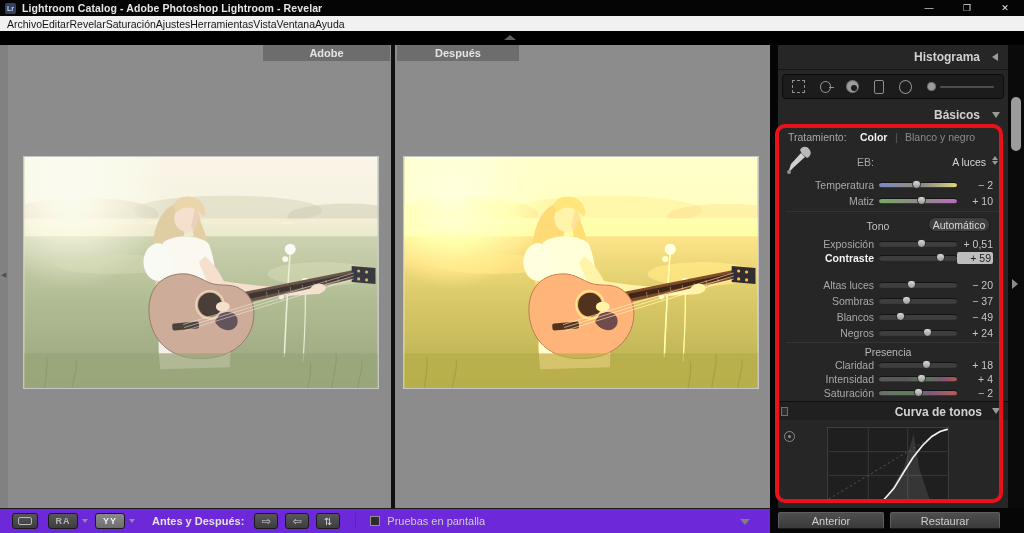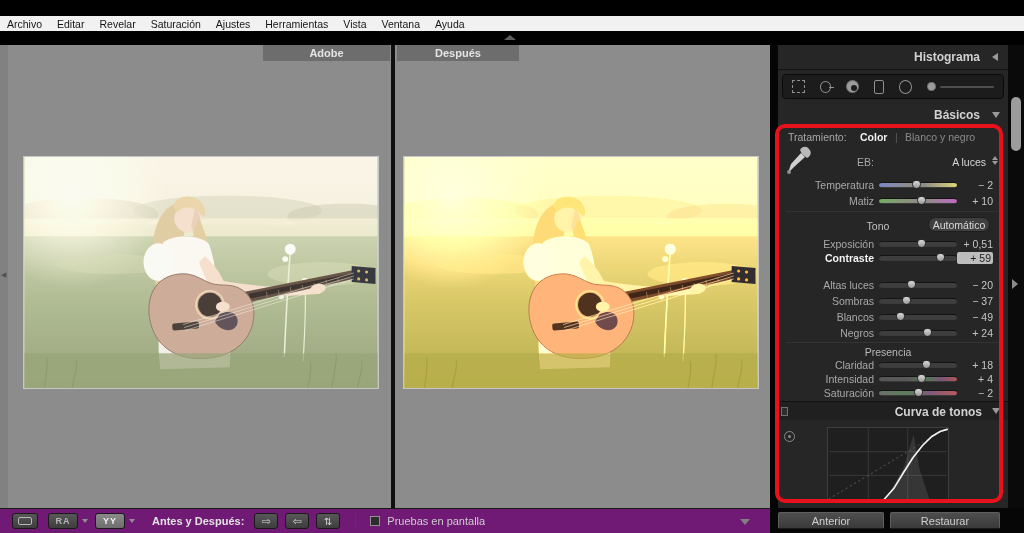--- a/index.html
+++ b/index.html
@@ -11,21 +11,21 @@
   .titlebar { position:absolute; left:0; top:0; width:1024px; height:16px; background:#050505;
     display:flex; align-items:center; padding-left:5px; }
   .lr-logo { width:11px; height:11px; background:#33415c; color:#c3d3ef; font-size:7px; font-weight:bold;
     display:flex; align-items:center; justify-content:center; border-radius:2px; margin-right:6px; }
   .title-text { color:#e6e6e6; font-size:10.5px; font-weight:bold; letter-spacing:.1px; }
   .win-controls { margin-left:auto; display:flex; height:16px; }
   .win-btn { width:38px; height:16px; color:#e8e8e8; font-size:9px; display:flex; align-items:center; justify-content:center; cursor:pointer; }
 
   
   .menubar { position:absolute; left:0; top:16px; width:1024px; height:15px; background:#f1f1f1;
-    display:flex; align-items:center; padding-left:7px; gap:15px; }
+    display:flex; align-items:center; padding-left:7px; }
   .menu-item { font-size:10.5px; color:#151515; cursor:pointer; }
 
   
   .topstrip { position:absolute; left:0; top:31px; width:1024px; height:14px; background:#000; }
   .caret-up { position:absolute; left:504px; top:4px; width:0; height:0;
     border-left:6px solid transparent; border-right:6px solid transparent; border-bottom:5px solid #5e5e5e; }
 
   
   .main { position:absolute; left:0; top:45px; width:1024px; height:463px; background:#8c8c8c; }
   .left-edge { position:absolute; left:0; top:0; width:8px; height:463px; background:#818181; }
@@ -118,21 +118,21 @@
   .curve-header { position:absolute; left:0; top:356px; width:230px; height:19px; background:#202020;
     border-top:1px solid #101010; cursor:pointer; }
   .curve-header .htitle { right:26px; top:3px; position:absolute; font-size:12px; font-weight:bold; color:#d2d2d2; }
   .panel-switch { position:absolute; left:3px; top:5px; width:7px; height:9px; border:1px solid #707070; background:#2e2e2e; }
   .curve-area { position:absolute; left:0; top:375px; width:230px; height:88px; background:#262626; }
   .target-icon { position:absolute; left:6px; top:11px; width:11px; height:11px; border:1.5px solid #8a8a8a; border-radius:50%; cursor:pointer; }
   .target-icon::after { content:""; position:absolute; left:2.5px; top:2.5px; width:3px; height:3px; border-radius:50%; background:#8a8a8a; }
   .curve-graph { position:absolute; left:49px; top:7px; width:122px; height:73px; background:#1f1f1f; border:1px solid #3e3e3e; }
 
   
-  .toolbar { position:absolute; left:0; top:508px; width:770px; height:25px; background:#701a75;
+  .toolbar { position:absolute; left:0; top:508px; width:770px; height:25px; background:#6d28d9;
     border-top:1px solid #1a1a1a; display:flex; align-items:center; padding-left:12px; }
   .tb-btn { height:16px; border:1px solid #191919; border-radius:3px; background:linear-gradient(#585858,#3d3d3d);
     display:flex; align-items:center; justify-content:center; cursor:pointer; color:#d6d6d6; }
   .tb-loupe { width:26px; margin-right:8px; }
   .tb-loupe i { width:14px; height:8px; border:1.5px solid #b9b9b9; border-radius:2px; }
   .tb-letters { width:30px; gap:2px; font-size:9px; font-weight:bold; color:#b5b5b5; letter-spacing:1px; }
   .tb-letters.active { background:linear-gradient(#8a8a8a,#6e6e6e); color:#f1f1f1; }
   .tb-caret { width:0; height:0; border-left:3.5px solid transparent; border-right:3.5px solid transparent;
     border-top:4px solid #8f8f8f; margin:0 7px 0 4px; cursor:pointer; }
   .tb-label { color:#e2e2e2; font-size:11px; font-weight:bold; margin:0 10px 0 10px; }
@@ -150,20 +150,29 @@
     border:1px solid #5f5f5f; border-bottom-color:#1a1a1a; border-radius:2px; color:#cfcfcf; font-size:11px;
     display:flex; align-items:center; justify-content:center; cursor:pointer; }
   .btn-prev { left:8px; width:106px; }
   .btn-reset { left:120px; width:110px; }
 </style>
 </head>
 <body>
 
 <div id="app">
 
+  <div class="titlebar">
+    <div class="lr-logo">Lr</div>
+    <div class="title-text">Lightroom Catalog - Adobe Photoshop Lightroom - Revelar</div>
+    <div class="win-controls">
+      <div class="win-btn">—</div>
+      <div class="win-btn">❐</div>
+      <div class="win-btn">✕</div>
+    </div>
+  </div>
 
   <div class="menubar">
     <span class="menu-item">Archivo</span>
     <span class="menu-item">Editar</span>
     <span class="menu-item">Revelar</span>
     <span class="menu-item">Saturación</span>
     <span class="menu-item">Ajustes</span>
     <span class="menu-item">Herramientas</span>
     <span class="menu-item">Vista</span>
     <span class="menu-item">Ventana</span>

